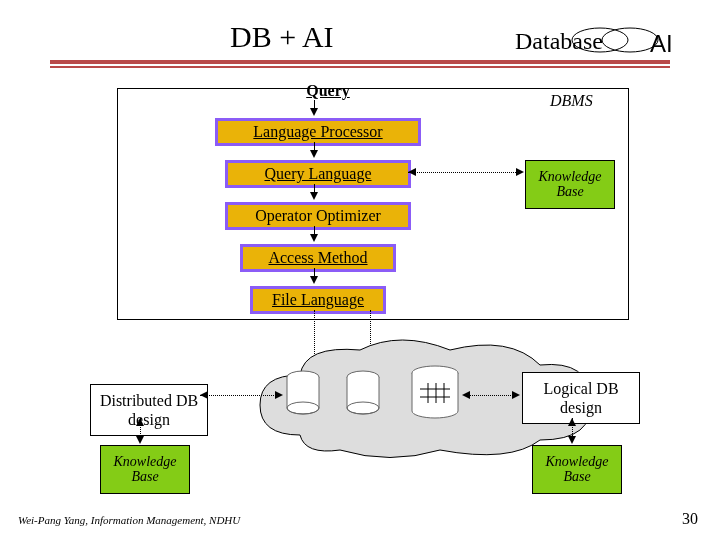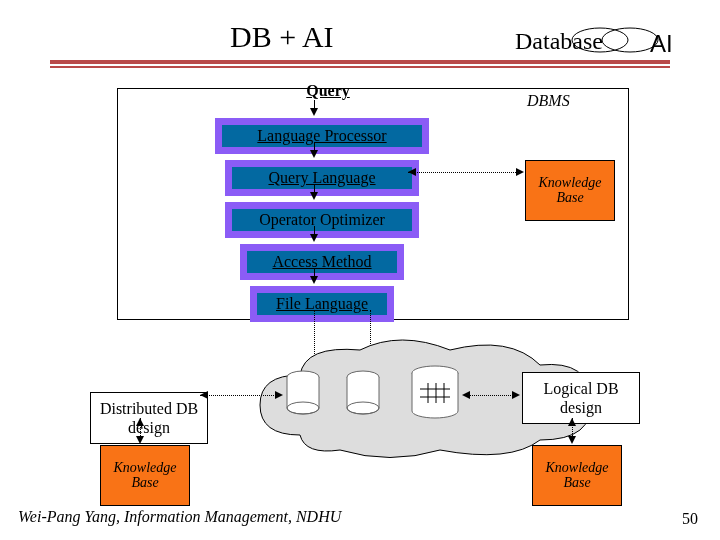--- a/index.html
+++ b/index.html
@@ -4,38 +4,38 @@
 <style>
 body{margin:0;font-family:"Times New Roman",serif;background:#fff;width:720px;height:540px;position:relative}
 .title{position:absolute;left:230px;top:20px;font-size:30px;font-weight:normal}
 .hr1{position:absolute;left:50px;top:60px;width:620px;height:4px;background:#b94a4a}
 .hr2{position:absolute;left:50px;top:66px;width:620px;height:2px;background:#b94a4a}
 .db-label{position:absolute;left:515px;top:28px;font-size:24px}
 .ai-label{position:absolute;font-size:24px;font-family:Arial,sans-serif}
 .venn{position:absolute;left:570px;top:22px;width:90px;height:36px}
 .venn svg{width:90px;height:36px}
 .dbms-box{position:absolute;left:117px;top:88px;width:510px;height:230px;border:1px solid #000;background:#fff}
-.dbms-label{position:absolute;left:527px;top:92px;font-style:italic;font-size:16px}
-.stage{position:absolute;border:7px solid #8b5cf6;background:#0369a1;text-align:center;font-size:16px;padding:2px 0}
+.dbms-label{position:absolute;left:550px;top:92px;font-style:italic;font-size:16px}
+.stage{position:absolute;border:3px solid #8b5cf6;background:#eab308;text-align:center;font-size:16px;padding:2px 0}
 .stage.under{text-decoration:underline}
 .stage-q{left:258px;top:80px;width:140px;border:none;background:transparent;font-weight:bold}
-.kb{position:absolute;border:1px solid #000;background:#f97316;text-align:center;font-style:italic;font-size:14px;line-height:1.1;padding:14px 4px}
+.kb{position:absolute;border:1px solid #000;background:#84cc16;text-align:center;font-style:italic;font-size:14px;line-height:1.1;padding:8px 4px}
 .v-line{position:absolute;width:1px;background:#000}
 .v-arrow{position:absolute;width:0;height:0;border-left:4px solid transparent;border-right:4px solid transparent;border-top:8px solid #000}
 .v-arrow-up{position:absolute;width:0;height:0;border-left:4px solid transparent;border-right:4px solid transparent;border-bottom:8px solid #000}
 .h-line-dot{position:absolute;height:0;border-top:1px dotted #000}
 .h-arrow-r{position:absolute;width:0;height:0;border-top:4px solid transparent;border-bottom:4px solid transparent;border-left:8px solid #000}
 .h-arrow-l{position:absolute;width:0;height:0;border-top:4px solid transparent;border-bottom:4px solid transparent;border-right:8px solid #000}
 .v-line-dot{position:absolute;width:0;border-left:1px dotted #000}
 .cloud{position:absolute;left:250px;top:335px;width:350px;height:130px}
 .cloud svg{width:100%;height:100%}
 .cyl{position:absolute}
 .cyl svg{display:block}
 .side-box{position:absolute;border:1px solid #000;background:#fff;text-align:center;font-size:16px;line-height:1.2;padding:6px 8px}
-.footer{position:absolute;left:18px;bottom:14px;font-style:italic;font-size:16px}
+.footer{position:absolute;left:18px;bottom:14px;font-style:italic;font-size:11px}
 .pagenum{position:absolute;right:22px;bottom:12px;font-size:16px}
 </style>
 </head>
 <body>
 
 <div class="title">DB + AI</div>
 <div class="hr1"></div>
 <div class="hr2"></div>
 
 <div class="db-label">Database</div>
@@ -108,21 +108,21 @@
       <ellipse cx="25" cy="8" rx="23" ry="7" fill="#fff" stroke="#666"></ellipse>
       <path d="M2 8 L2 46 A23 7 0 0 0 48 46 L48 8" fill="#fff" stroke="#666"></path>
       <line x1="10" y1="24" x2="40" y2="24" stroke="#000"></line>
       <line x1="10" y1="32" x2="40" y2="32" stroke="#000"></line>
       <line x1="18" y1="18" x2="18" y2="38" stroke="#000"></line>
       <line x1="26" y1="18" x2="26" y2="38" stroke="#000"></line>
       <line x1="34" y1="18" x2="34" y2="38" stroke="#000"></line>
     </svg>
 </div>
 
-<div class="side-box" style="left:90px;top:392px;width:100px">Distributed
+<div class="side-box" style="left:90px;top:384px;width:100px">Distributed
 DB design</div>
 <div class="h-line-dot" style="left:200px;top:395px;width:80px"></div>
 <div class="h-arrow-r" style="left:275px;top:391px"></div>
 <div class="h-arrow-l" style="left:200px;top:391px"></div>
 
 <div class="side-box" style="left:522px;top:372px;width:100px">Logical
 DB design</div>
 <div class="h-line-dot" style="left:465px;top:395px;width:52px"></div>
 <div class="h-arrow-r" style="left:512px;top:391px"></div>
 <div class="h-arrow-l" style="left:462px;top:391px"></div>
@@ -133,13 +133,13 @@
 <div class="v-arrow" style="left:136px;top:436px"></div>
 <div class="v-arrow-up" style="left:136px;top:418px"></div>
 
 <div class="kb" style="left:532px;top:445px;width:80px">Knowledge
 Base</div>
 <div class="v-line-dot" style="left:572px;top:418px;height:20px"></div>
 <div class="v-arrow" style="left:568px;top:436px"></div>
 <div class="v-arrow-up" style="left:568px;top:418px"></div>
 
 <div class="footer">Wei-Pang Yang, Information Management, NDHU</div>
-<div class="pagenum">50</div>
+<div class="pagenum">30</div>
 
 </body></html>

